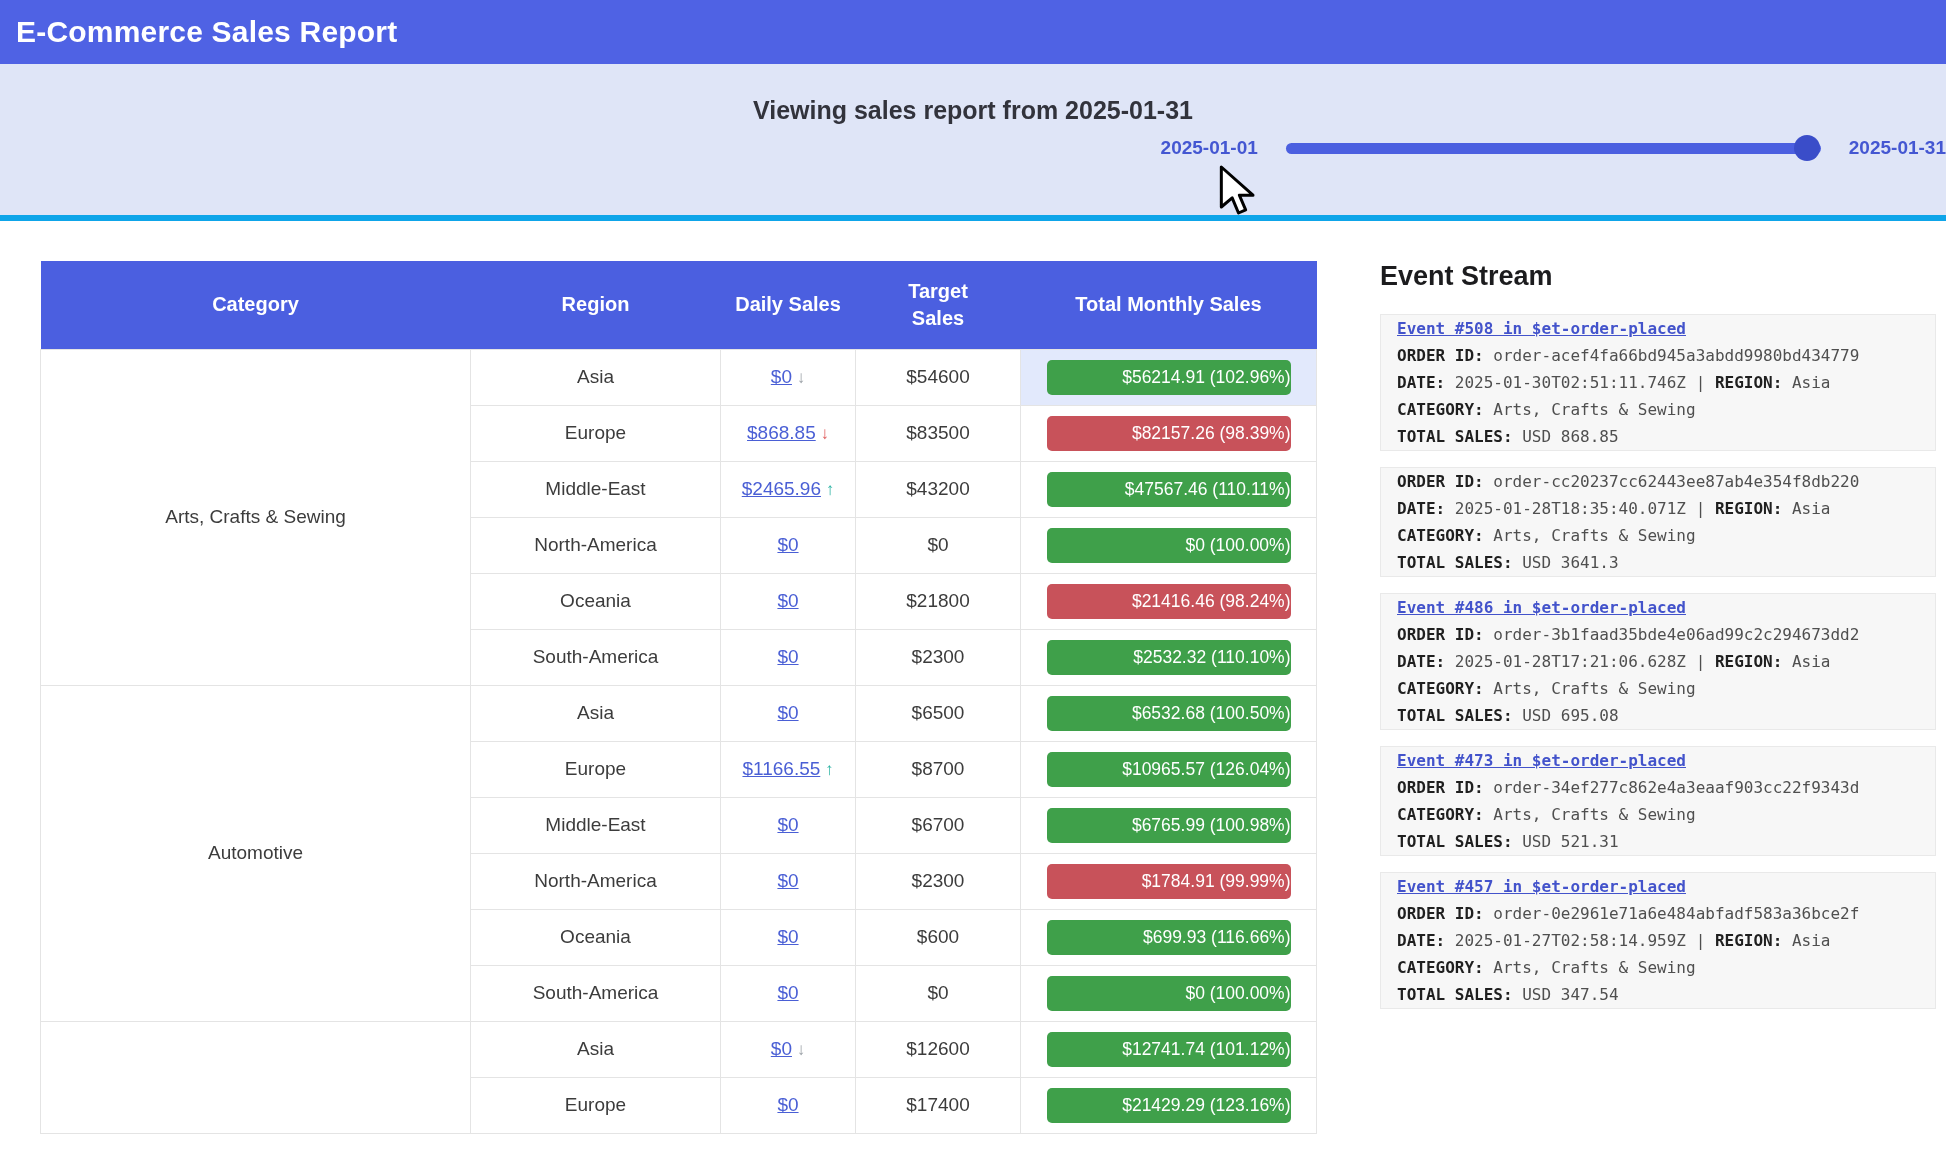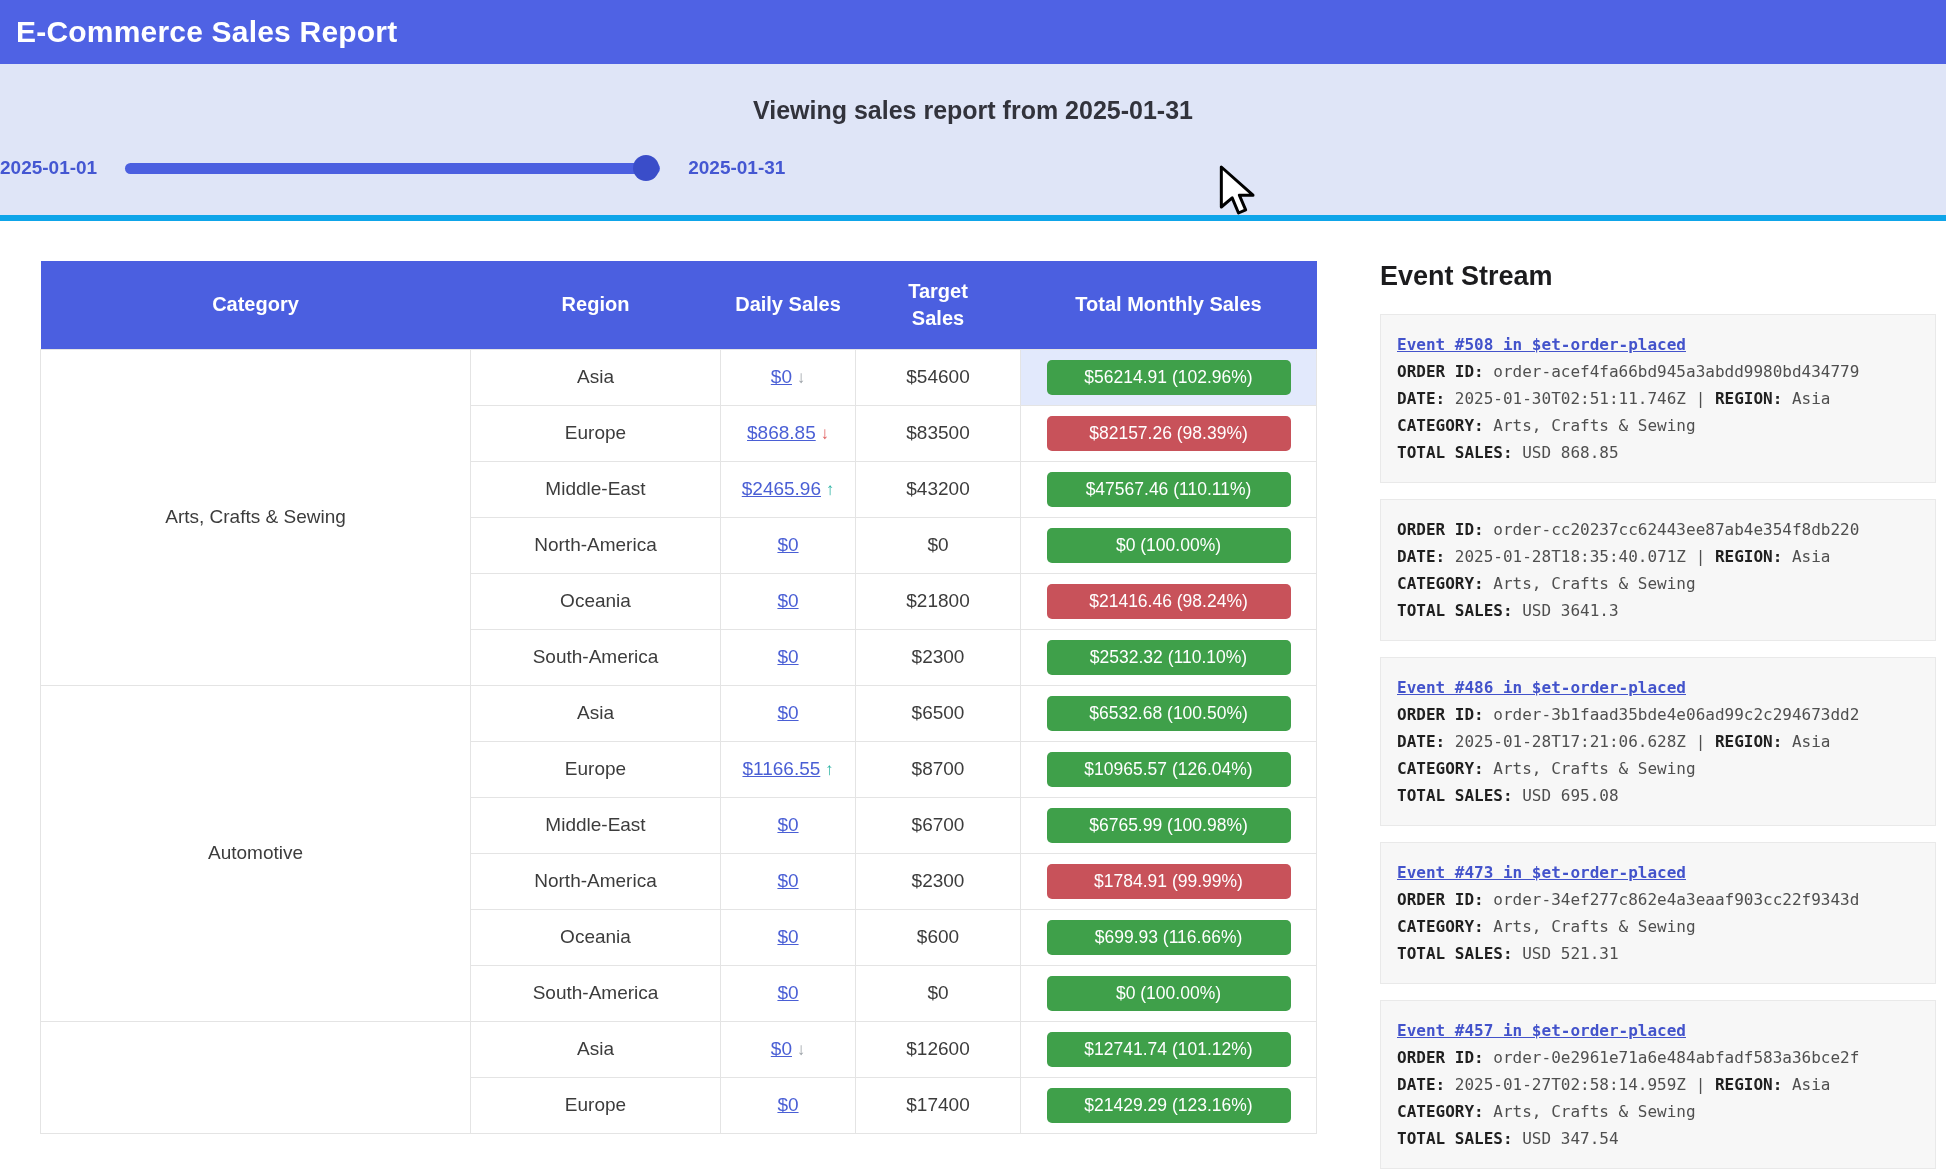--- a/index.html
+++ b/index.html
@@ -6,21 +6,21 @@
   html,body { width:1946px; height:1173px; overflow:hidden; background:#ffffff;
               font-family:"Liberation Sans", sans-serif; }
 
   
   .app-header { height:64px; background:#4f62e4; display:flex; align-items:center; padding:0 16px; }
   .app-header h1 { color:#ffffff; font-size:30px; font-weight:bold; letter-spacing:.2px; }
 
   
   .slider-section { position:relative; height:157px; background:#dfe5f7; border-bottom:6px solid #0ea5e9; }
   .slider-title { padding-top:32px; text-align:center; font-size:25px; font-weight:bold; color:#32333c; }
-  .slider-row { margin-top:32px; display:flex; align-items:center; justify-content:flex-start; gap:28px; }
+  .slider-row { margin-top:12px; display:flex; align-items:center; justify-content:flex-end; gap:28px; }
   .slider-label { font-size:19px; font-weight:bold; color:#4457d2; }
   .slider-track { position:relative; width:535px; height:11px; background:#4b5fe0; border-radius:6px; cursor:pointer; }
   .slider-thumb { position:absolute; top:50%; left:97.4%; width:26px; height:26px; border-radius:50%;
                   background:#3a4dc9; transform:translate(-50%,-50%); }
   .cursor-svg { position:absolute; left:1218px; top:100px; width:40px; height:56px; z-index:5; }
 
   
   .content { display:flex; padding-top:40px; }
   .sales   { margin-left:40px; width:1276px; }
   .events  { margin-left:64px; width:556px; }
@@ -39,26 +39,26 @@
   .sales-table td { border:1px solid #e4e4e4; height:56px; text-align:center; vertical-align:middle;
                     font-size:19px; color:#3c3c3c; background:#ffffff; }
   td.cat-cell { font-size:19px; color:#3c3c3c; }
   a.daily-link { color:#4a5fd5; text-decoration:underline; }
   .arrow { font-size:17px; }
   .arrow-gray { color:#9aa0a6; }
   .arrow-red  { color:#e05b5b; }
   .arrow-teal { color:#2bb3a3; }
   td.total-cell.highlight { background:#e2e9fc; }
   .badge { display:inline-block; width:244px; padding:7px 0; border-radius:5px;
-           color:#ffffff; font-size:17.5px; font-weight:500; }
+           color:#ffffff; font-size:17.5px; font-weight:500;text-align:right; }
   .badge-green { background:#3fa04a; }
   .badge-red   { background:#c8525a; }
 
   
-  .event-card { width:556px; background:#f7f7f7; border:1px solid #e9e9e9; padding:16px 16px;
+  .event-card { width:556px; background:#f7f7f7; border:1px solid #e9e9e9; padding:0 16px;
                 margin-bottom:16px; font-family:"DejaVu Sans Mono", monospace; font-size:16px;
                 line-height:27px; color:#4f4f4f; }
   a.event-title { display:block; color:#4353cb; font-weight:bold; text-decoration:underline; }
   .ev-label { font-weight:bold; color:#1f1f1f; }
 </style>
 </head>
 <body>
 
 <header class="app-header">
   <h1>E-Commerce Sales Report</h1>

